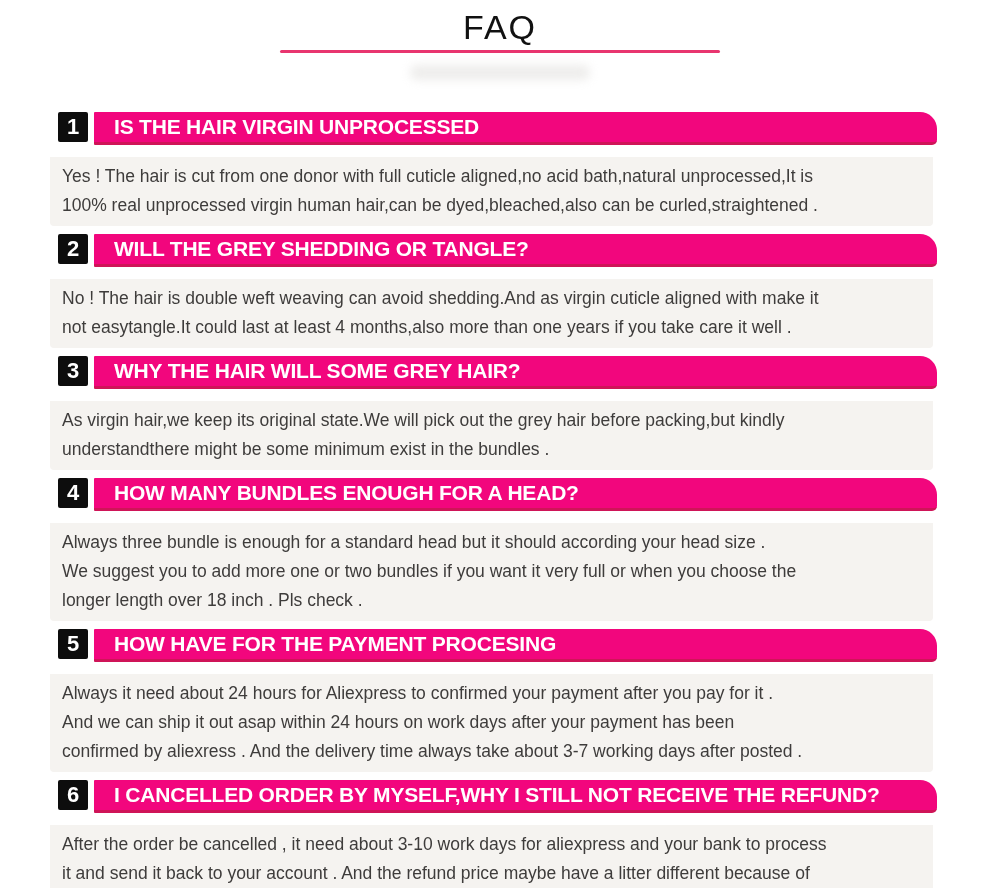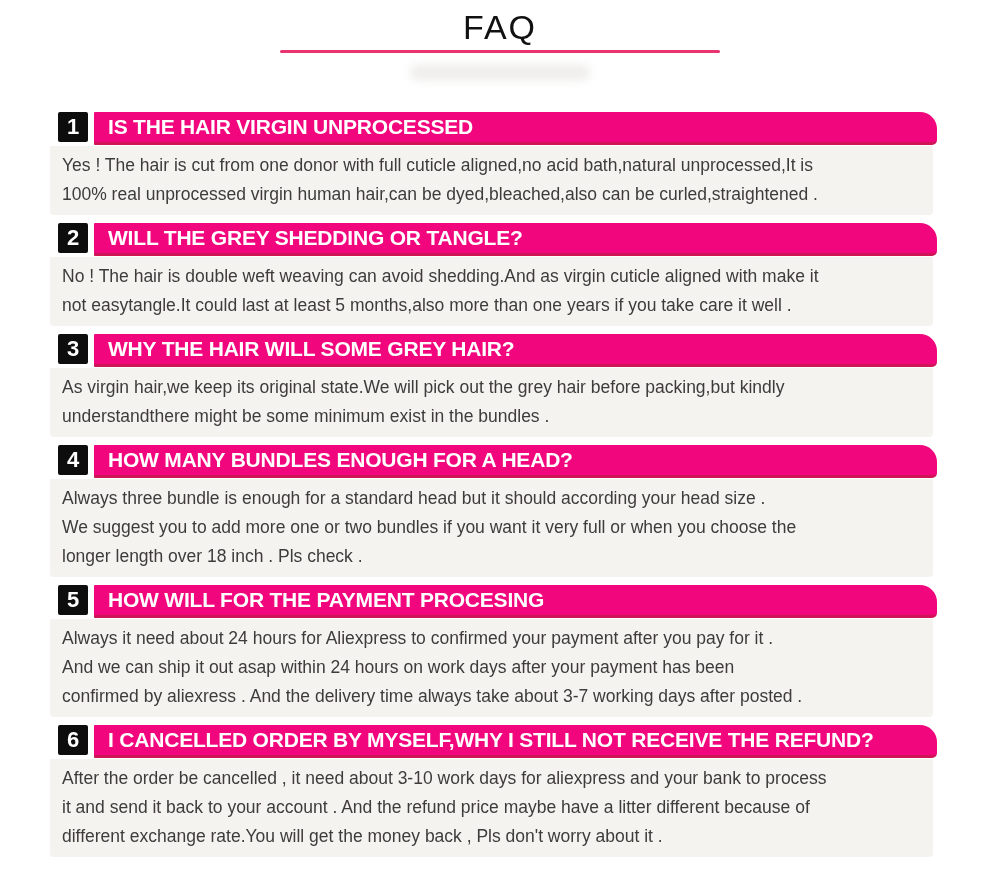--- a/index.html
+++ b/index.html
@@ -68,27 +68,27 @@
     flex: 1 1 auto;
     height: 30px;
     background: #f2067d;
     border-bottom: 3px solid #cf1458;
     border-radius: 1px 17px 5px 1px;
     color: #ffffff;
     font-size: 21px;
     font-weight: bold;
     letter-spacing: -0.2px;
     line-height: 30px;
-    padding-left: 14px;
+    padding-left: 20px;
     white-space: nowrap;
     overflow: hidden;
     box-sizing: content-box;
   }
   .answer-text {
-    margin-top: 1px;
+    margin-top: 12px;
     margin-right: 4px;
     background: #f5f3f0;
     border-radius: 0 0 4px 4px;
     color: #3e3c3b;
     font-size: 17.5px;
     line-height: 29px;
     padding: 5px 10px 6px 12px;
     white-space: pre-line;
   }
 </style>
@@ -111,21 +111,21 @@
       <div class="answer-text">Yes ! The hair is cut from one donor with full cuticle aligned,no acid bath,natural unprocessed,It is
 100% real unprocessed virgin human hair,can be dyed,bleached,also can be curled,straightened .</div>
     </div>
 
     <div class="faq-section">
       <div class="faq-header">
         <div class="num-badge">2</div>
         <div class="question-banner">WILL THE GREY SHEDDING OR TANGLE?</div>
       </div>
       <div class="answer-text">No ! The hair is double weft weaving can avoid shedding.And as virgin cuticle aligned with make it
-not easytangle.It could last at least 5 months,also more than one years if you take care it well .</div>
+not easytangle.It could last at least 4 months,also more than one years if you take care it well .</div>
     </div>
 
     <div class="faq-section">
       <div class="faq-header">
         <div class="num-badge">3</div>
         <div class="question-banner">WHY THE HAIR WILL SOME GREY HAIR?</div>
       </div>
       <div class="answer-text">As virgin hair,we keep its original state.We will pick out the grey hair before packing,but kindly
 understandthere might be some minimum exist in the bundles .</div>
     </div>
@@ -136,21 +136,21 @@
         <div class="question-banner">HOW MANY BUNDLES ENOUGH FOR A HEAD?</div>
       </div>
       <div class="answer-text">Always three bundle is enough for a standard head but it should according your head size .
 We suggest you to add more one or two bundles if you want it very full or when you choose the
 longer length over 18 inch . Pls check .</div>
     </div>
 
     <div class="faq-section">
       <div class="faq-header">
         <div class="num-badge">5</div>
-        <div class="question-banner">HOW WILL FOR THE PAYMENT PROCESING</div>
+        <div class="question-banner">HOW HAVE FOR THE PAYMENT PROCESING</div>
       </div>
       <div class="answer-text">Always it need about 24 hours for Aliexpress to confirmed your payment after you pay for it .
 And we can ship it out asap within 24 hours on work days after your payment has been
 confirmed by aliexress . And the delivery time always take about 3-7 working days after posted .</div>
     </div>
 
     <div class="faq-section">
       <div class="faq-header">
         <div class="num-badge">6</div>
         <div class="question-banner">I CANCELLED ORDER BY MYSELF,WHY I STILL NOT RECEIVE THE REFUND?</div>

